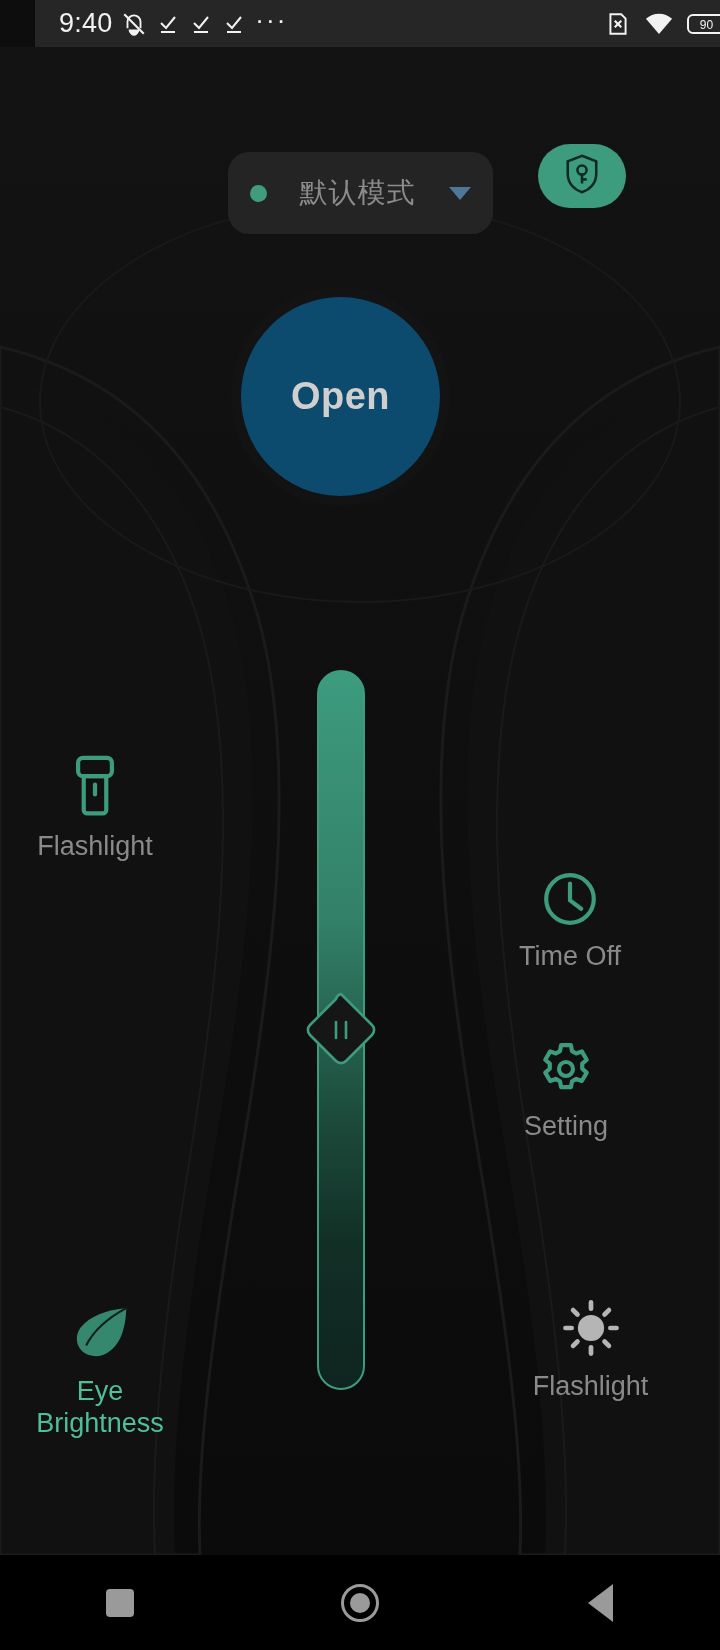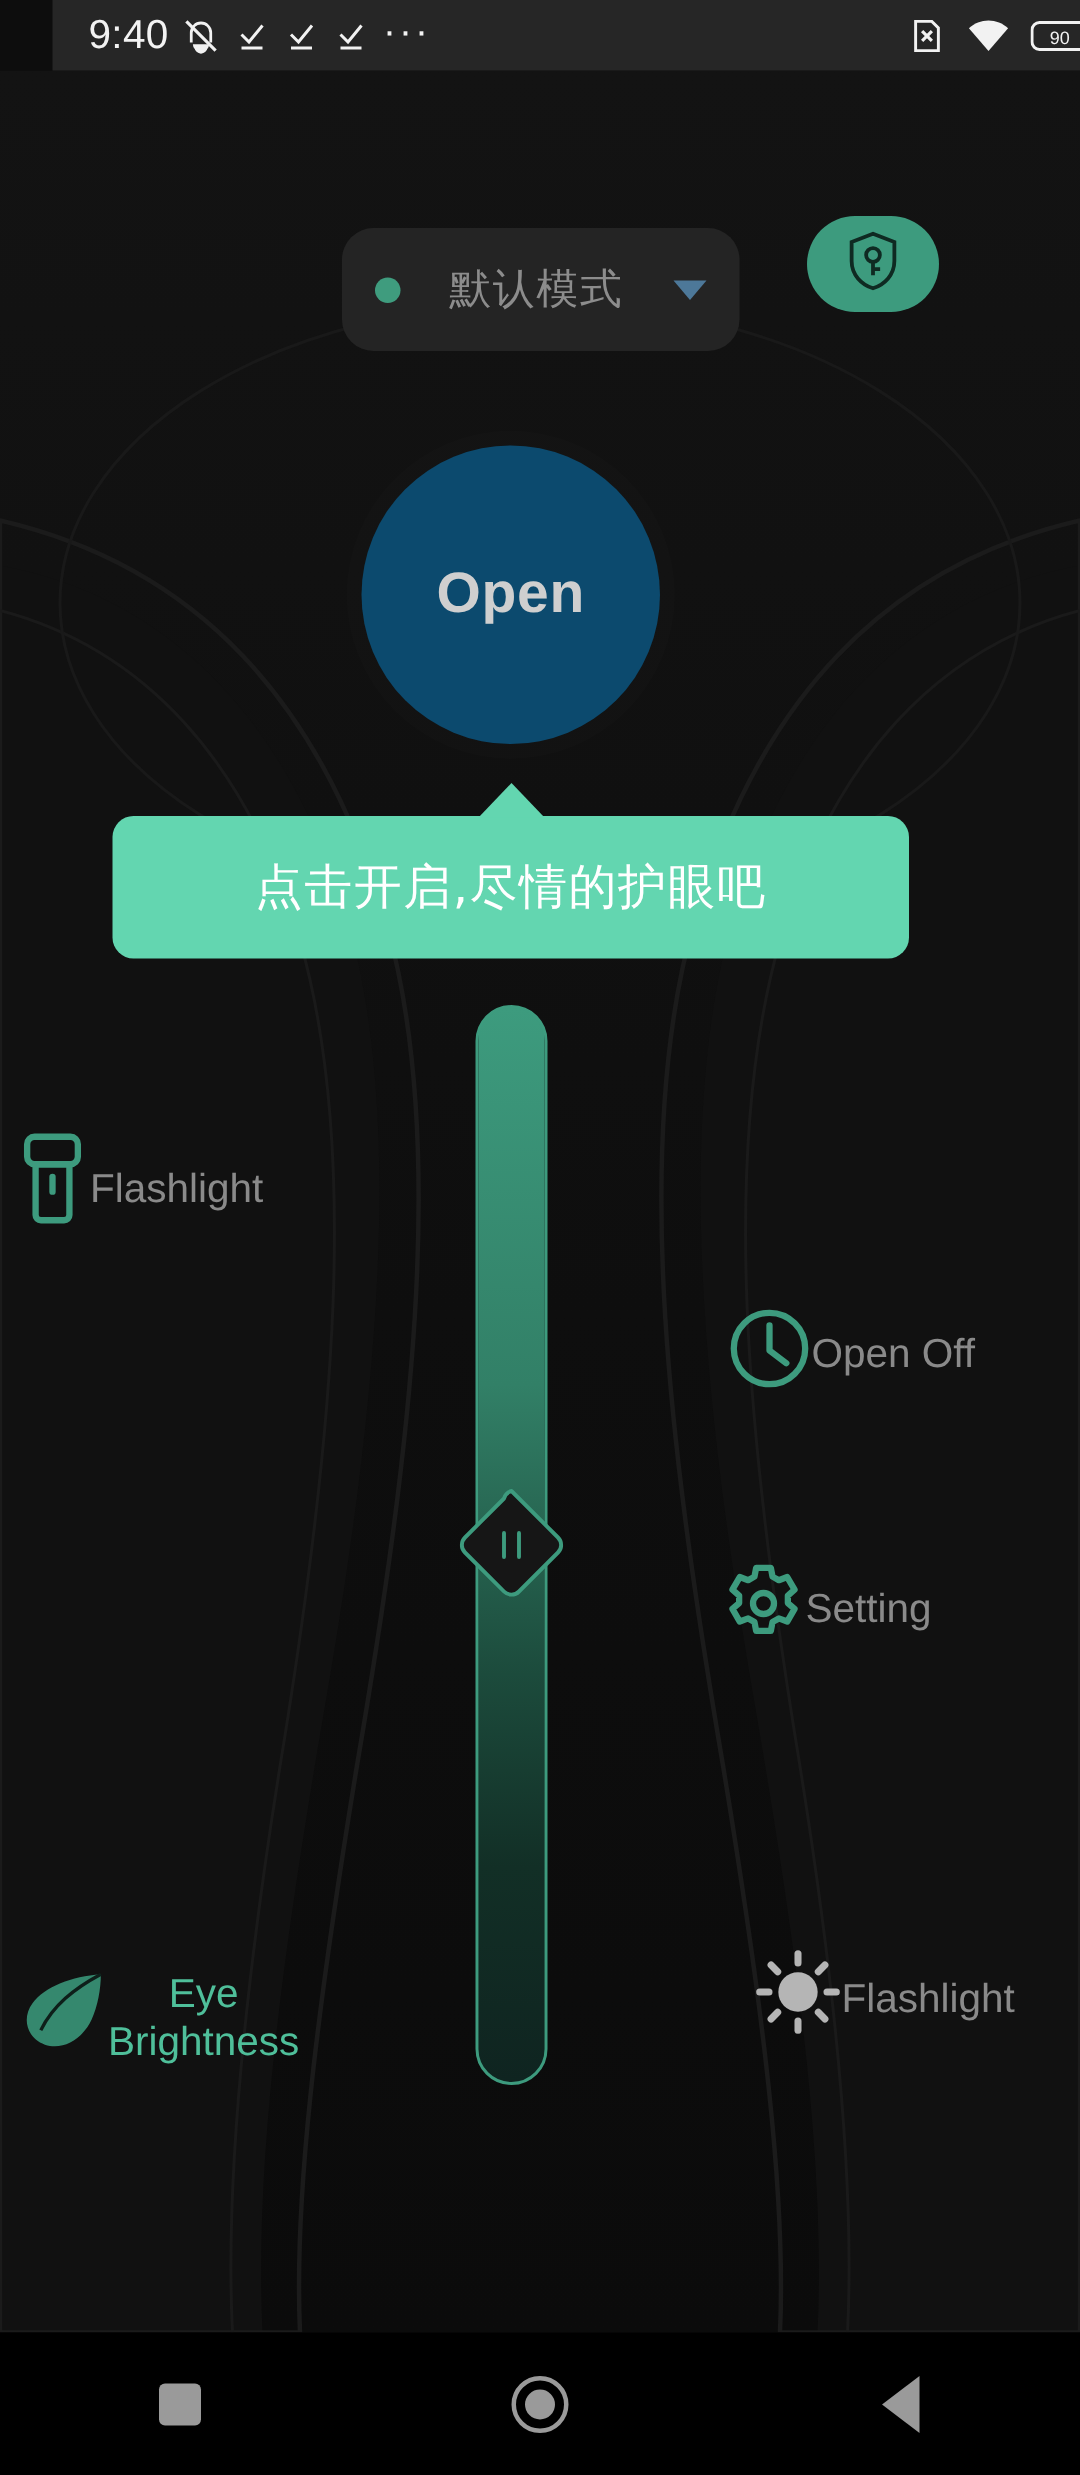--- a/index.html
+++ b/index.html
@@ -98,21 +98,21 @@
     background:linear-gradient(to bottom,#3d9b7e 0%,#328067 35%,#1c4b3c 62%,#122f26 80%,#0f2420 100%);
     z-index:9;
   }
   .slider-knob {
     position:absolute; left:300px; top:989px;
     width:82px; height:82px;
     z-index:12;
   }
 
   
-  .feature { position:absolute; display:flex; flex-direction:row; align-items:center; z-index:11; width:170px; }
+  .feature { position:absolute; display:flex; flex-direction:column; align-items:center; z-index:11; width:170px; }
   .feature .f-icon { height:62px; display:flex; align-items:flex-end; justify-content:center; }
   .feature .f-label {
     margin-top:14px; color:#8a8a8a; font-size:27px; text-align:center; line-height:1.18;
   }
   .feature.active .f-label { color:#4fbf9a; }
 
   #f-flashlight { left:10px; top:755px; }
   #f-appstime   { left:55px; top:945px; }
   #f-eye        { left:10px; top:1300px; width:180px; }
   #f-timed      { left:485px; top:865px; }
@@ -236,24 +236,20 @@
       </span>
     </div>
   </div>
 
   <div class="power-wrap">
     <div class="power-circle">
       <span class="power-label">Open</span>
     </div>
   </div>
 
-  <div class="tooltip">
-    <div class="tooltip-arrow"></div>
-    <span class="tooltip-text">点击开启,尽情的护眼吧</span>
-  </div>
 
   <div class="slider"></div>
   <div class="slider-knob">
     <svg width="82" height="82" viewBox="0 0 82 82">
       <path d="M41 5 L72 36 a7 7 0 0 1 0 10 L46 72 a7 7 0 0 1 -10 0 L10 46 a7 7 0 0 1 0 -10 L36 10 a7 7 0 0 1 5 -5 z" fill="#161616" stroke="#3d9b7e" stroke-width="2.6" stroke-linejoin="round"></path>
       <line x1="36" y1="33" x2="36" y2="49" stroke="#3d9b7e" stroke-width="2.6" stroke-linecap="round"></line>
       <line x1="46" y1="33" x2="46" y2="49" stroke="#3d9b7e" stroke-width="2.6" stroke-linecap="round"></line>
     </svg>
   </div>
 
@@ -279,21 +275,21 @@
     <span class="f-label">Eye Brightness</span>
   </div>
 
   <div class="feature" id="f-timed">
     <span class="f-icon">
       <svg width="56" height="56" viewBox="0 0 40 40" fill="none" stroke="#3d9b7e" stroke-width="3">
         <circle cx="20" cy="20" r="17"></circle>
         <polyline points="20,9 20,21 28,27" stroke-linecap="round" stroke-linejoin="round"></polyline>
       </svg>
     </span>
-    <span class="f-label">Open Off</span>
+    <span class="f-label">Time Off</span>
   </div>
 
   <div class="feature" id="f-setting">
     <span class="f-icon">
       <svg width="56" height="56" viewBox="0 0 40 40" fill="none" stroke="#3d9b7e" stroke-width="3" stroke-linejoin="round">
         <path d="M16.5 3h7l.8 4.2 3 1.7 4-1.5 3.5 6-3.2 2.8v3.6l3.2 2.8-3.5 6-4-1.5-3 1.7-.8 4.2h-7l-.8-4.2-3-1.7-4 1.5-3.5-6 3.2-2.8v-3.6L5.2 13.4l3.5-6 4 1.5 3-1.7z"></path>
         <circle cx="20" cy="20" r="5"></circle>
       </svg>
     </span>
     <span class="f-label">Setting</span>

